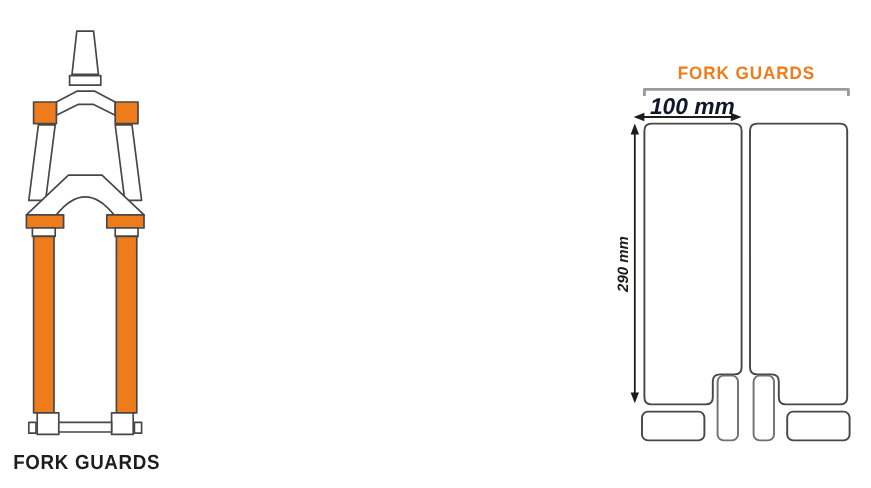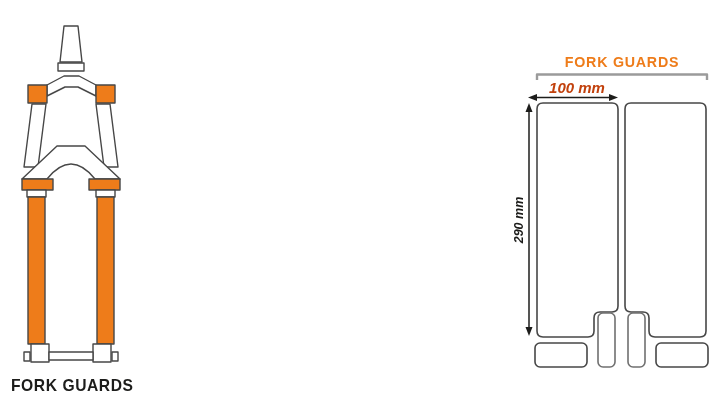--- a/index.html
+++ b/index.html
@@ -14,21 +14,21 @@
     font-weight:bold;font-size:17px;letter-spacing:0.6px;color:#1d1d1b;
     transform:scaleX(0.92);transform-origin:left center;
   }
   .title-right{
     left:537px;top:53px;width:170px;text-align:center;
     font-weight:bold;font-size:15px;letter-spacing:0.8px;color:#ee7c1a;
     transform:scaleX(0.95);transform-origin:center;
   }
   .dim-width{
     left:536px;top:79px;width:82px;text-align:center;
-    font-weight:bold;font-style:italic;font-size:15px;color:#c2410c;
+    font-weight:bold;font-style:italic;font-size:19px;color:#0f172a;
   }
   .dim-height{
     left:487px;top:213px;width:64px;text-align:center;
     font-weight:bold;font-style:italic;font-size:12.5px;color:#1d1d1b;
     transform:rotate(-90deg);transform-origin:center;
   }
 </style>
 </head>
 <body>
 

